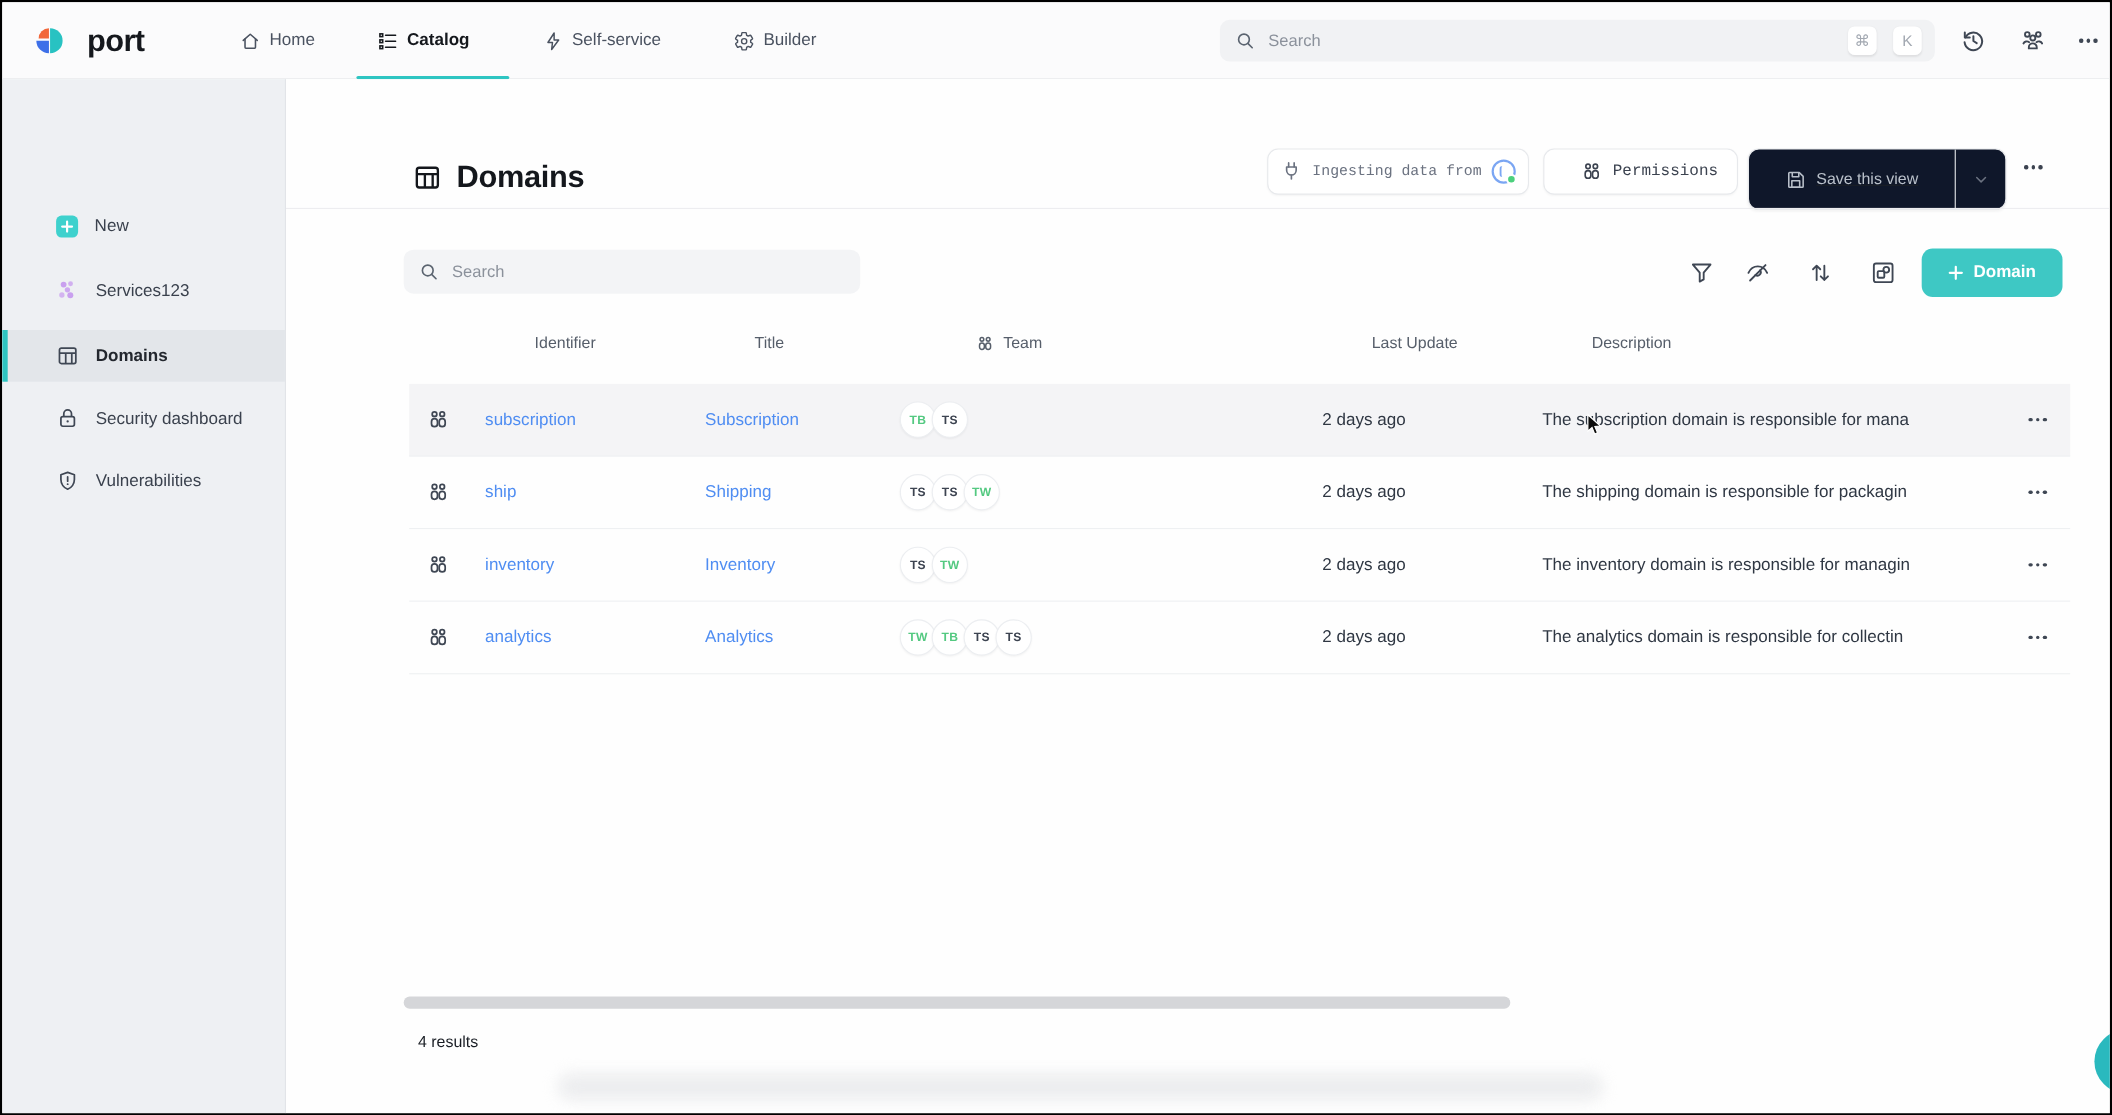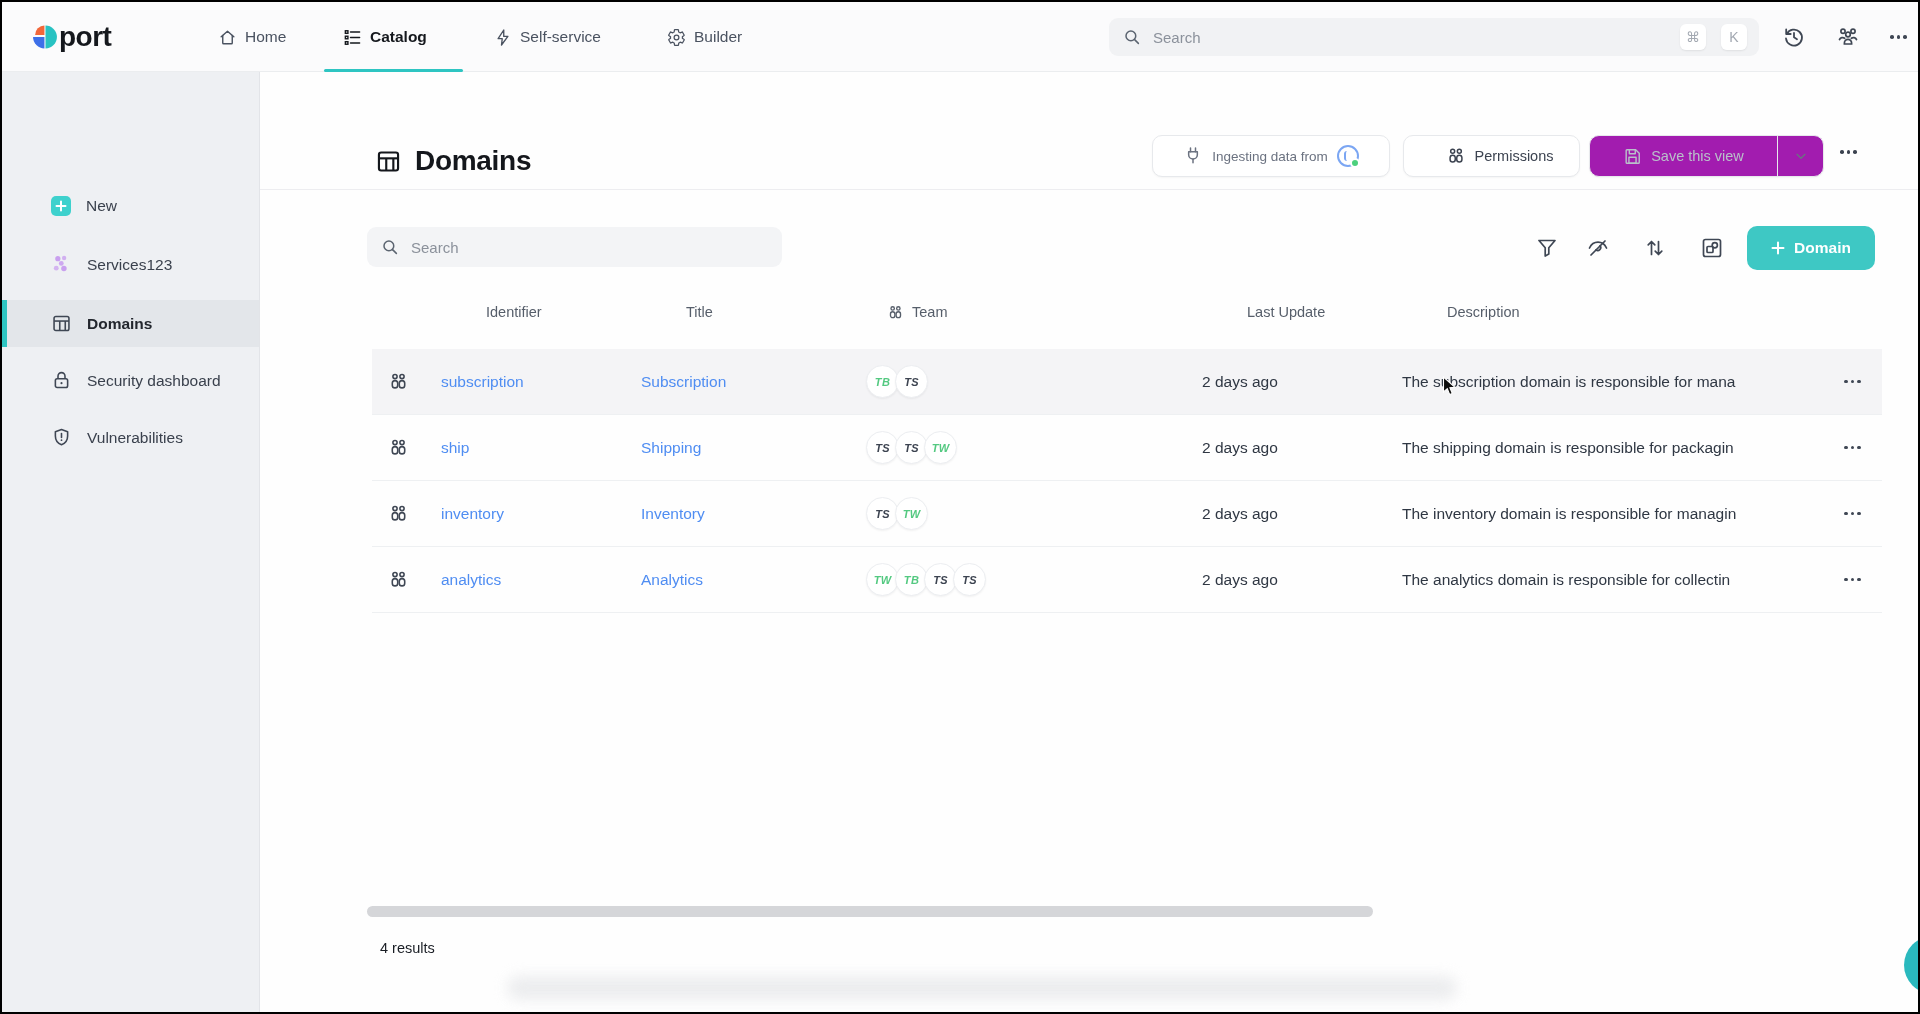--- a/index.html
+++ b/index.html
@@ -3,21 +3,21 @@
 <meta charset="utf-8">
 <style>
   html,body{margin:0;padding:0;background:#111;}
   *{box-sizing:border-box;}
   .screen{position:relative;width:1920px;height:1014px;background:#ffffff;border:2px solid #000;overflow:hidden;
           font-family:"Liberation Sans","DejaVu Sans",sans-serif;color:#1a1e26;}
   svg{display:block;}
 
   
   .topbar{position:absolute;left:0;top:0;width:100%;height:70px;background:#fbfbfc;border-bottom:1px solid #ebedef;}
-  .logo{position:absolute;left:30px;top:0;height:70px;display:flex;align-items:center;gap:0;cursor:pointer;}
+  .logo{position:absolute;left:30px;top:0;height:70px;display:flex;align-items:center;gap:20px;cursor:pointer;}
   .logo-text{font-size:28px;font-weight:800;letter-spacing:-0.5px;color:#15181d;}
   .nav-item{position:absolute;top:0;height:70px;display:flex;align-items:center;gap:8px;font-size:15.5px;color:#4a5260;cursor:pointer;}
   .nav-item .nicon{color:#4a5260;}
   .nav-home{left:216px;}
   .nav-catalog{left:341px;color:#15181d;font-weight:700;}
   .nav-catalog .nicon{color:#15181d;}
   .nav-self{left:492px;}
   .nav-builder{left:665px;}
   .nav-underline{position:absolute;left:322px;top:67px;width:139px;height:3px;background:#2ec5c2;border-radius:2px;}
   .top-search{position:absolute;left:1107px;top:16px;width:650px;height:38px;background:#f1f2f4;border-radius:9px;
@@ -44,25 +44,25 @@
   .side-item.active::before{content:"";position:absolute;left:0;top:0;bottom:0;width:5px;background:#2ec5c2;}
   .new-plus{width:20px;height:20px;background:#3ed1cd;border-radius:5px;display:flex;align-items:center;justify-content:center;flex:none;}
 
   
   .main{position:absolute;left:258px;top:70px;right:0;bottom:0;background:#fefefe;}
   .page-title{position:absolute;left:115px;top:73px;display:flex;align-items:center;gap:13px;}
   .page-title .ticon{color:#14171c;}
   .page-title h1{margin:0;font-size:28px;font-weight:800;color:#14171c;letter-spacing:-0.3px;}
   .hdr-btn{position:absolute;top:63px;height:42px;background:#fff;border:1px solid #e7e9ec;border-radius:10px;
            box-shadow:0 1px 2px rgba(0,0,0,.04);display:flex;align-items:center;justify-content:center;gap:9px;
-           font-size:14.5px;color:#3c4350;cursor:pointer;}
+           font-size:14.5px;color:#3c4350;cursor:pointer;font-family:Liberation Mono, monospace;}
   .btn-ingest{left:892px;width:238px;font-size:13.5px;color:#6b7280;}
   .btn-perms{left:1143px;width:177px;padding-left:16px;}
-  .save-group{position:absolute;left:1329px;top:63px;width:235px;height:42px;background:#a21caf;border:1px solid #e7e9ec;
-              border-radius:10px;box-shadow:0 1px 2px rgba(0,0,0,.04);display:flex;align-items:stretch;}
+  .save-group{position:absolute;left:1329px;top:63px;width:235px;height:56px;background:#0f172a;border:1px solid #e7e9ec;
+              border-radius:10px;box-shadow:0 1px 2px rgba(0,0,0,.04);display:flex;align-items:stretch;text-decoration:underline;}
   .save-main{flex:1;display:flex;align-items:center;justify-content:center;gap:9px;font-size:14.5px;color:#b9c0ca;cursor:default;}
   .save-chev{width:46px;border-left:1px solid #e7e9ec;display:flex;align-items:center;justify-content:center;color:#6b7280;cursor:pointer;}
   .hdr-dots{position:absolute;left:1580px;top:78px;color:#3c4350;cursor:pointer;}
   .integ-circle{position:relative;width:22px;height:22px;border:2px solid #7ba6f3;border-radius:50%;flex:none;
                 display:flex;align-items:center;justify-content:center;}
   .integ-circle::before{content:"";width:6px;height:10px;border-left:2px solid #7ba6f3;border-radius:3px;}
   .integ-dot{position:absolute;right:-3px;bottom:-3px;width:10px;height:10px;background:#4cd07d;border:2px solid #fff;border-radius:50%;}
   .hdr-divider{position:absolute;left:0;right:0;top:117px;height:1px;background:#ededf0;}
 
   
@@ -81,21 +81,21 @@
   .thead{position:absolute;left:112px;top:225px;right:40px;height:30px;font-size:14.5px;color:#565e6a;}
   .th{position:absolute;top:0;height:30px;display:flex;align-items:center;gap:8px;margin-left:45px;}
   .th-identifier{left:69px;}.th-title{left:269px;}.th-team{left:470px;color:#565e6a;}
   .th-last{left:830px;}.th-desc{left:1030px;}
   .tbody{position:absolute;left:112px;top:277px;width:1510px;}
   .trow{position:relative;width:100%;height:66px;border-bottom:1px solid #eef0f2;}
   .trow.hovered{background:#f4f4f6;}
   .cell{position:absolute;top:0;height:100%;display:flex;align-items:center;}
   .c-icon{left:16px;color:#3f4754;}
   .c-id{left:69px;}.c-title{left:269px;}
-  .c-team{left:494px;font-style:italic;}
+  .c-team{left:446px;}
   .c-last{left:830px;font-size:15.5px;color:#2f3743;}
   .c-desc{left:1030px;width:432px;font-size:15.5px;color:#2f3743;white-space:nowrap;overflow:hidden;}
   .c-dots{left:1472px;color:#3f4754;cursor:pointer;}
   .link{font-size:15.5px;color:#4f8df2;text-decoration:none;cursor:pointer;}
   .badge{width:33px;height:33px;border-radius:50%;background:#fff;border:1px solid #eceef1;box-shadow:0 1px 2px rgba(0,0,0,.05);
          display:inline-flex;align-items:center;justify-content:center;font-size:11px;font-weight:700;letter-spacing:.3px;}
   .badge + .badge{margin-left:-4px;}
   .badge-green{color:#54c981;}
   .badge-dark{color:#3d4451;}
 

